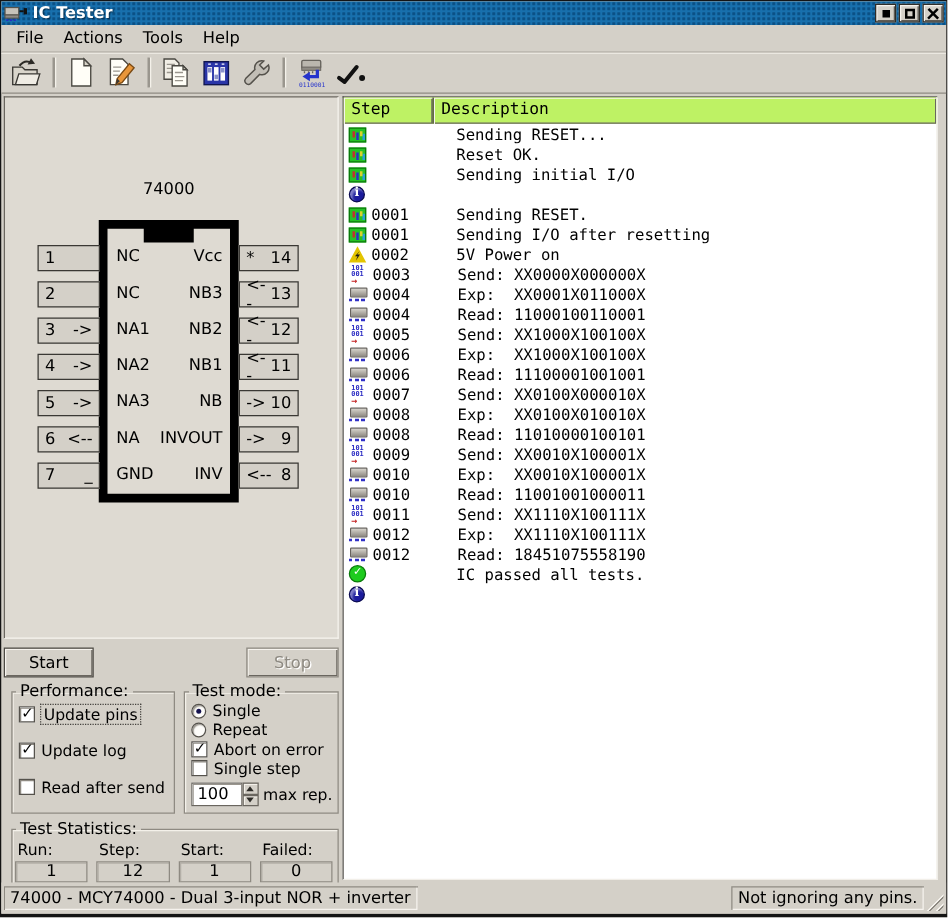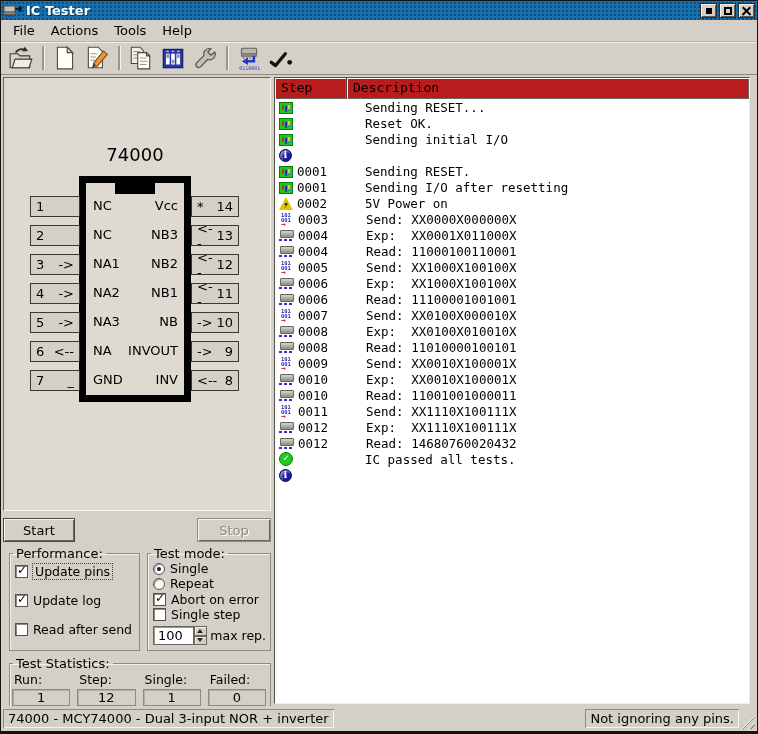--- a/index.html
+++ b/index.html
@@ -29,21 +29,21 @@
   .toolbar{height:33px;flex:none;display:flex;align-items:center;padding:0 4px;background:#d4d0c8;border-bottom:1px solid #8e8a82;box-shadow:inset 0 1px 0 #f2efe9;}
   .tool-btn{width:32px;height:29px;display:flex;align-items:center;justify-content:center;flex:none;}
   .tool-sep{width:2px;height:24px;margin:0 5px;flex:none;background:#9a968e;box-shadow:1px 0 0 #f4f1ea;}
 
   
   .main{flex:1;display:flex;padding:2px 7px 2px 2px;min-height:0;}
   .left-col{width:268px;flex:none;display:flex;flex-direction:column;margin-right:3px;}
   .chip-canvas{height:434px;flex:none;background:#dedad2;position:relative;
     border:1px solid;border-color:#6a665f #f6f3ee #f6f3ee #6a665f;}
 
-  .chip-title{position:absolute;left:75px;width:112px;top:66px;text-align:center;font-size:18px;}
+  .chip-title{position:absolute;left:75px;width:112px;top:66px;text-align:center;font-size:13px;}
   .chip-body{position:absolute;left:75px;top:98px;width:112px;height:226px;border:7px solid #000;background:#dedad2;}
   .chip-notch{position:absolute;left:111px;top:98px;width:40px;height:18px;background:#000;}
   .pin-row{position:absolute;left:0;right:0;height:21px;}
   .pin-box{position:absolute;top:0;height:21px;background:#d4d0c8;border:1px solid #3a3834;
     display:flex;align-items:center;justify-content:space-between;padding:0 5px;font-size:13px;}
   .pin-box.l{left:26px;width:50px;}
   .pin-box.r{left:187px;width:48px;}
   .pin-label{position:absolute;top:2px;font-size:13px;white-space:nowrap;}
   .lbl-l{left:89px;}
   .lbl-r{right:92px;}
@@ -86,21 +86,21 @@
   .stats-frame{margin:5px 0 2px 6px;flex:none;}
   .stats-body{display:flex;gap:7px;padding:1px 4px 4px 2px;}
   .stat{flex:1;min-width:0;}
   .stat-label{font-size:12.5px;margin:0 0 2px 2px;white-space:nowrap;}
   .stat-value{height:17px;background:#d4d0c8;border:1px solid #8e8a82;
     box-shadow:inset 1px 1px 0 #b3afa7;display:flex;align-items:center;justify-content:center;font-size:13px;}
 
   
   .log-panel{flex:1;background:#fff;border:1px solid;border-color:#55524c #f2efe9 #f2efe9 #55524c;
     display:flex;flex-direction:column;min-width:0;}
-  .log-header{display:flex;flex:none;background:#b91c1c;}
+  .log-header{display:flex;flex:none;background:#bef264;}
   .hcell{box-shadow:inset 1px 1px 0 #f6f3ee,inset -1px -1px 0 #6a665f;border-right:1px solid #44423e;
     padding:2px 6px;font-family:"DejaVu Sans Mono","Liberation Mono",monospace;font-size:13px;height:21px;}
   .hcell.step{width:72px;flex:none;}
   .hcell.desc{flex:1;border-right:none;}
   .log-body{flex:1;overflow:hidden;}
   .log-row{display:flex;align-items:center;height:16px;font-family:"DejaVu Sans Mono","Liberation Mono",monospace;font-size:12.5px;}
   .lstep{width:48px;flex:none;white-space:pre;}
   .ldesc{flex:1;white-space:pre;overflow:hidden;margin-left:20px;}
 
   .licon{width:15px;height:14px;flex:none;margin:0 4px 0 4px;position:relative;}
@@ -396,21 +396,21 @@
         <div class="stats-body" id="stats-body">
             <div class="stat">
     <div class="stat-label">Run:</div>
     <div class="stat-value">1</div>
   </div>
             <div class="stat">
     <div class="stat-label">Step:</div>
     <div class="stat-value">12</div>
   </div>
             <div class="stat">
-    <div class="stat-label">Single:</div>
+    <div class="stat-label">Start:</div>
     <div class="stat-value">1</div>
   </div>
             <div class="stat">
     <div class="stat-label">Failed:</div>
     <div class="stat-value">0</div>
   </div>
           </div>
       </fieldset>
 
     </div>
@@ -521,21 +521,21 @@
     <span class="ldesc">Send: XX1110X100111X</span>
   </div>
           <div class="log-row">
     <span class="licon" data-icon="read-chip"></span>
     <span class="lstep">0012</span>
     <span class="ldesc">Exp:  XX1110X100111X</span>
   </div>
           <div class="log-row">
     <span class="licon" data-icon="read-chip"></span>
     <span class="lstep">0012</span>
-    <span class="ldesc">Read: 14680760020432</span>
+    <span class="ldesc">Read: 18451075558190</span>
   </div>
           <div class="log-row">
     <span class="licon" data-icon="passed"></span>
     <span class="lstep"></span>
     <span class="ldesc">IC passed all tests.</span>
   </div>
           <div class="log-row">
     <span class="licon" data-icon="info"></span>
     <span class="lstep"></span>
   </div>

